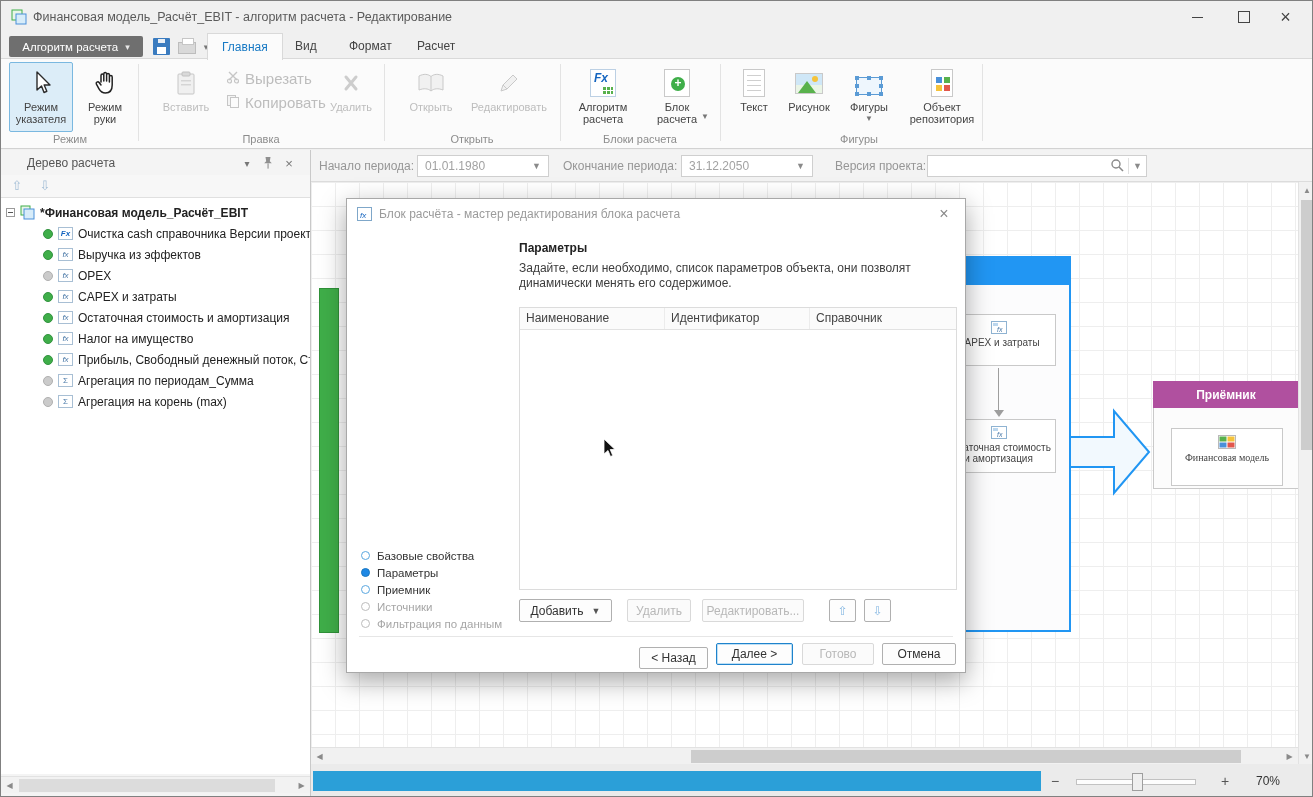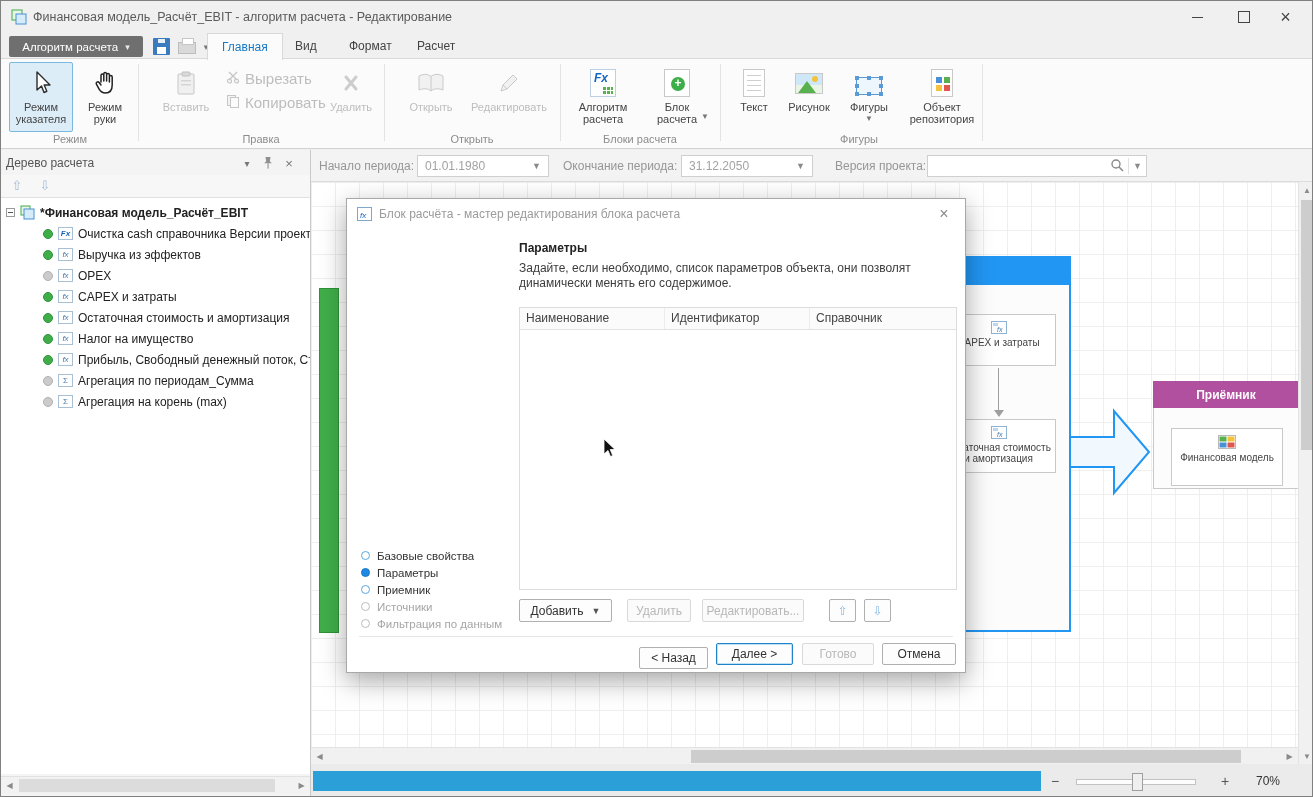--- a/index.html
+++ b/index.html
@@ -82,21 +82,21 @@
   .combo { position:absolute; top:5px; height:22px; background:#fff; border:1px solid #cfcfcf; display:flex; align-items:center; padding:0 7px; font-size:12px; color:#a2a2a2; }
   #pc-start{left:106px;width:132px;} #pc-end{left:370px;width:132px;}
   .combo .dd { margin-left:auto; color:#8a8a8a; font-size:9px; }
   #pc-version { left:616px; width:220px; padding-right:4px; }
   #pc-version input { flex:1; border:none; outline:none; font-size:12px; min-width:10px; font-family:"Liberation Sans",sans-serif; }
   #pc-version .vsep { width:1px; height:16px; background:#e0e0e0; margin:0 4px; }
 
   
   #treepanel { position:absolute; left:0; top:149px; width:310px; height:648px; background:#f4f4f4; border-right:1px solid #c9c9c9; }
   #tree-header { position:relative; height:25px; }
-  #tree-title { position:absolute; left:5px; top:6px; font-size:12px; color:#555; }
+  #tree-title { position:absolute; left:26px; top:6px; font-size:12px; color:#555; }
   .phicon { position:absolute; top:4px; width:18px; height:18px; color:#777; display:flex; align-items:center; justify-content:center; font-size:10px; }
   #tree-menu{right:54px;} #tree-pin{right:33px;} #tree-close{right:12px; font-size:13px;}
   #tree-toolbar { position:absolute; top:25px; left:0; right:0; height:23px; background:#f7f7f7; border-bottom:1px solid #e0e0e0; }
   .ttbtn { position:absolute; top:2px; width:24px; height:19px; color:#a3bed6; font-size:13px; text-align:center; line-height:18px; }
   #tree-up{left:4px;} #tree-down{left:32px;}
   #tree-body { position:absolute; top:48px; left:0; right:0; bottom:24px; background:#fff; overflow:hidden; padding-top:4px; }
   .trow { height:21px; display:flex; align-items:center; gap:5px; padding-left:42px; color:#222; white-space:nowrap; font-size:12px; }
   .trow.root { padding-left:5px; font-weight:bold; }
   .texp { width:9px; height:9px; border:1px solid #9a9a9a; background:#fff; position:relative; flex:none; }
   .texp::after { content:""; position:absolute; left:1px; right:1px; top:3px; border-top:1px solid #555; }
@@ -120,21 +120,21 @@
   #cv-container-header { height:27px; background:#2196f3; }
   .cv-card { position:absolute; background:#fff; border:1px solid #c9c9c9; display:flex; flex-direction:column; align-items:center;
       padding:6px 2px 2px; gap:3px; font-size:10px; color:#444; text-align:center; line-height:11px; }
   #cv-capex { left:630px; top:132px; width:115px; height:52px; }
   #cv-residual { left:630px; top:237px; width:115px; height:54px; }
   #cv-connector { position:absolute; left:687px; top:186px; height:42px; border-left:1px solid #9e9e9e; }
   #cv-connector-head { position:absolute; left:683px; top:228px; border:5px solid transparent; border-top:7px solid #9e9e9e; }
   #cv-arrow { position:absolute; left:758px; top:225px; }
   #cv-receiver { position:absolute; left:842px; top:199px; width:146px; height:108px; }
   #cv-receiver-header { height:27px; background:#b0509f; color:#fff; font-weight:bold; font-size:12px; display:flex; align-items:center; justify-content:center; }
-  #cv-receiver-body { position:absolute; top:27px; left:0; right:0; bottom:0; background:#fcfcfc; border:1px solid #c9c9c9; border-top:none; }
+  #cv-receiver-body { position:absolute; top:27px; left:0; right:0; bottom:0; background:#fcfcfc; border:1px solid #c9c9c9; border-top:none;font-family:Liberation Serif, serif; }
   #cv-receiver-card { left:17px; top:20px; width:112px; height:58px; }
 
   
   #hscroll { position:absolute; left:310px; top:746px; width:987px; height:17px; background:#f1f1f1; border-top:1px solid #e2e2e2; z-index:2; }
   #hs-left{left:0;top:0;} #hs-right{right:0;top:0;}
   #hs-thumb { position:absolute; left:380px; top:2px; width:550px; height:13px; background:#cdcdcd; }
   #vscroll { position:absolute; left:1297px; top:181px; width:16px; height:582px; background:#f1f1f1; border-left:1px solid #e2e2e2; z-index:2; }
   #vs-up{left:0;top:0;width:16px;} #vs-down{left:0;bottom:0;width:16px;}
   #vs-thumb { position:absolute; left:2px; top:18px; width:12px; height:250px; background:#cdcdcd; }
 

